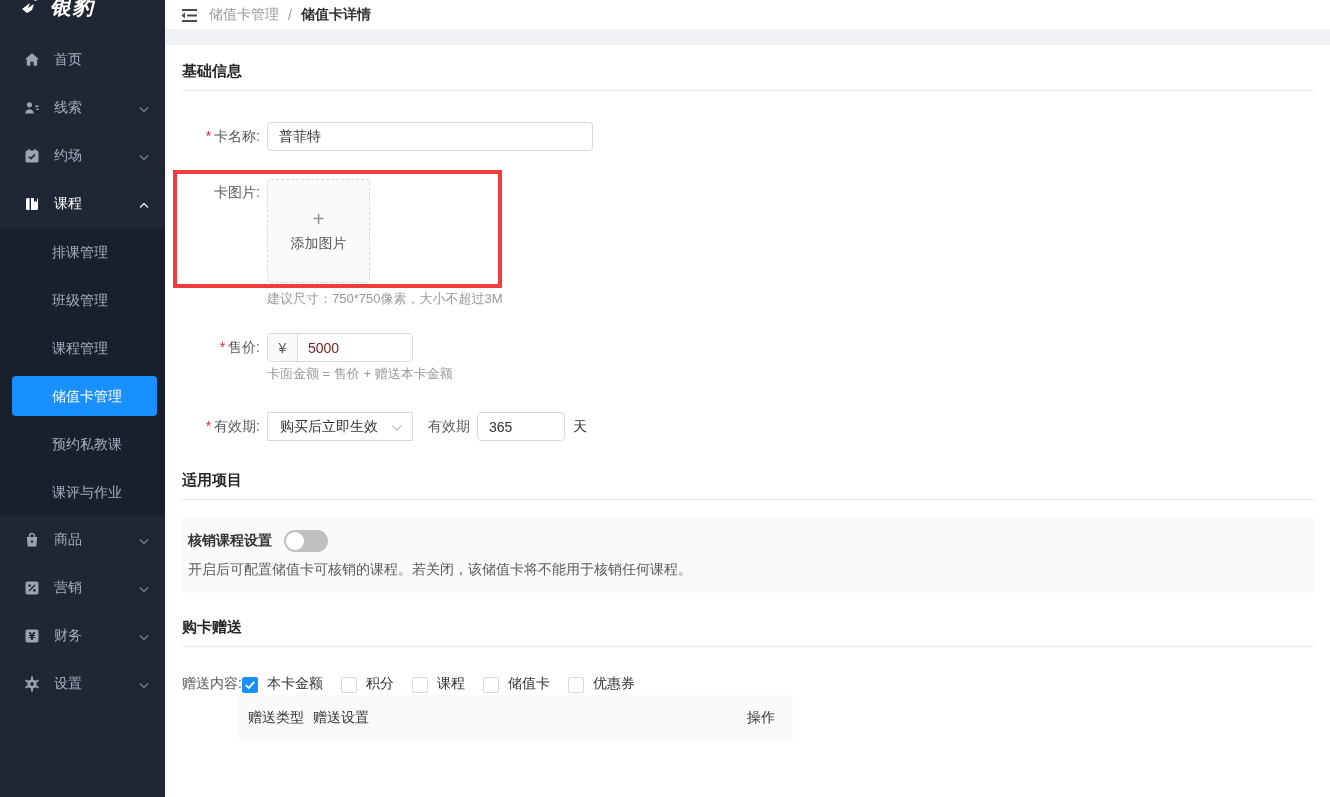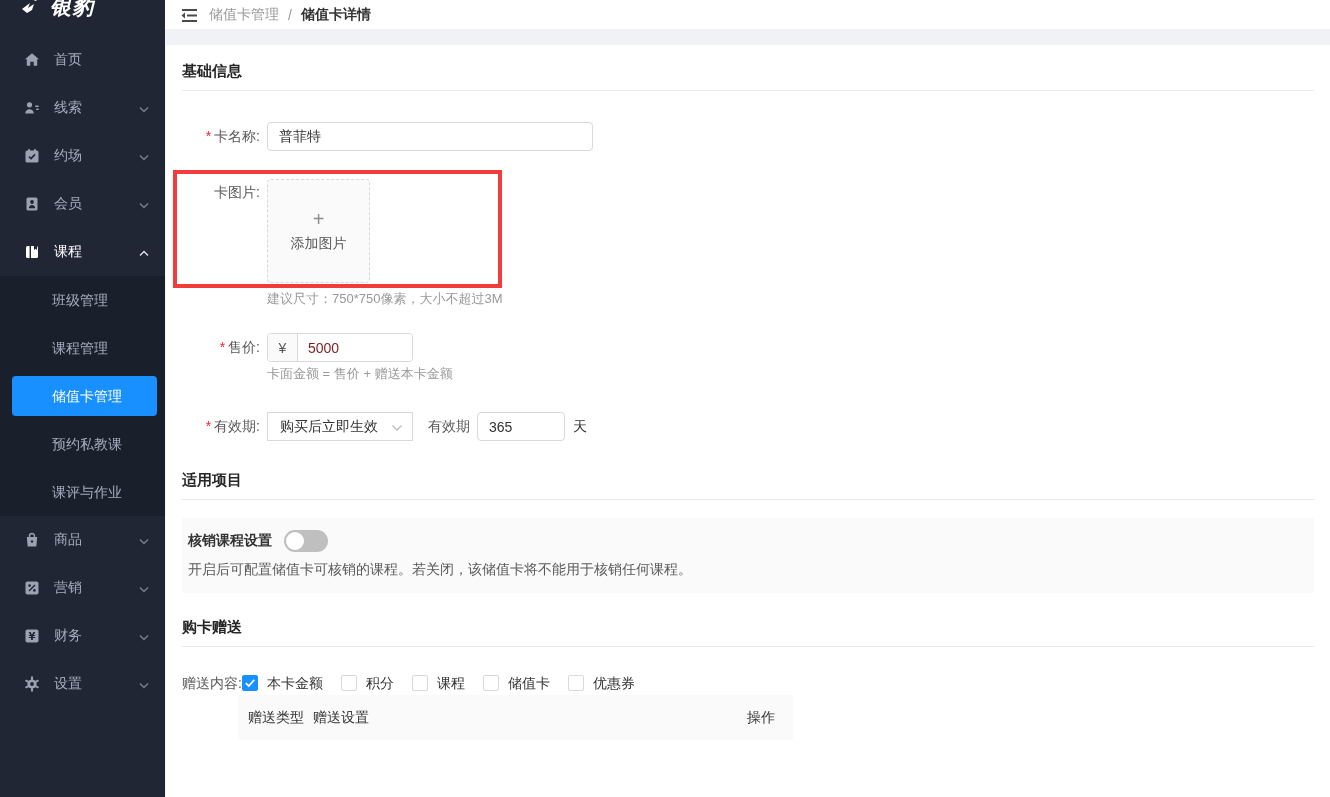--- a/index.html
+++ b/index.html
@@ -77,21 +77,21 @@
   .panel { margin-top:18px; background:#fafafa; padding:12px 12px 14px 6px; }
   .panel-head { display:flex; align-items:center; }
   .panel-title { font-weight:700; color:#333; }
   .switch { width:44px; height:22px; border-radius:11px; background:#bfbfbf; margin-left:12px; position:relative; cursor:pointer; flex:none; }
   .switch .knob { position:absolute; left:2px; top:2px; width:18px; height:18px; border-radius:50%; background:#fff; }
   .panel-desc { margin-top:7px; color:#595959; line-height:20px; }
 
   .sec3 { margin-top:26px; }
   .gift-row { display:flex; align-items:center; margin-top:28px; }
   .gift-row .glabel { width:60px; text-align:right; color:#595959; flex:none; }
-  .opt { display:flex; align-items:flex-start; margin-right:18px; cursor:pointer; }
+  .opt { display:flex; align-items:flex-end; margin-right:18px; cursor:pointer; }
   .opt:first-of-type { margin-left:16px; }
   .cb { width:16px; height:16px; border:1px solid #d9d9d9; border-radius:2px; background:#fff; flex:none; }
   .cb.checked { background:#1890ff; border-color:#1890ff; }
   .cb svg { display:block; }
   .opt .olabel { margin-left:9px; color:#333; }
 
   .gift-table { margin:2px 0 0 56px; width:555px; }
   .thead { background:#fafafa; height:45px; display:flex; align-items:center; padding:0 10px; color:#333; font-weight:500; }
   .th-type { width:65px; }
   .th-setting { flex:1; }
@@ -153,53 +153,39 @@
             </svg>
         </span>
         <span>约场</span>
         <span class="chev">
           <svg width="10" height="7" viewBox="0 0 10 7">
               <polyline points="1,1.5 5,5.5 9,1.5" fill="none" stroke="#767e8e" stroke-width="1.4"></polyline>
             </svg>
         </span>
       </div>
 
-      <div class="nav-item">
-        <span class="ico">
-          <svg width="16" height="16" viewBox="0 0 16 16">
-              <rect x="2.5" y="1.5" width="11" height="13" rx="1.5" fill="#9ba2b1"></rect>
-              <circle cx="8" cy="6" r="1.9" fill="#212634"></circle>
-              <path d="M4.8 12.2c0-1.8 1.4-3.2 3.2-3.2s3.2 1.4 3.2 3.2Z" fill="#212634"></path>
-            </svg>
-        </span>
-        <span>会员</span>
-        <span class="chev">
-          <svg width="10" height="7" viewBox="0 0 10 7">
-              <polyline points="1,1.5 5,5.5 9,1.5" fill="none" stroke="#767e8e" stroke-width="1.4"></polyline>
-            </svg>
-        </span>
-      </div>
 
       <div class="nav-item parent-active">
         <span class="ico">
           <svg width="16" height="16" viewBox="0 0 16 16">
               <rect x="2" y="2" width="12" height="12" rx="1.5" fill="#ffffff"></rect>
               <rect x="5.6" y="2" width="1.4" height="12" fill="#212634"></rect>
               <path d="M10 2v4l1.5-1.2L13 6V2Z" fill="#212634"></path>
             </svg>
         </span>
         <span>课程</span>
         <span class="chev">
           <svg width="10" height="7" viewBox="0 0 10 7">
               <polyline points="1,5.5 5,1.5 9,5.5" fill="none" stroke="#dfe3ea" stroke-width="1.4"></polyline>
             </svg>
         </span>
       </div>
 
       <div class="submenu">
+        <div class="sub-item">排课管理</div>
         <div class="sub-item">班级管理</div>
         <div class="sub-item">课程管理</div>
         <div class="sub-item active">
           <div class="pill">储值卡管理</div>
         </div>
         <div class="sub-item">预约私教课</div>
         <div class="sub-item">课评与作业</div>
       </div>
 
       <div class="nav-item">

